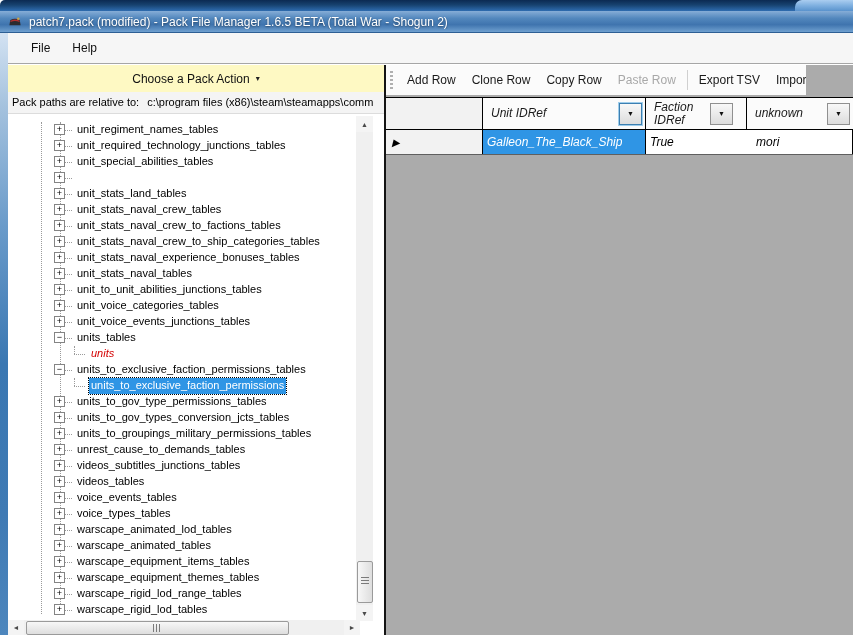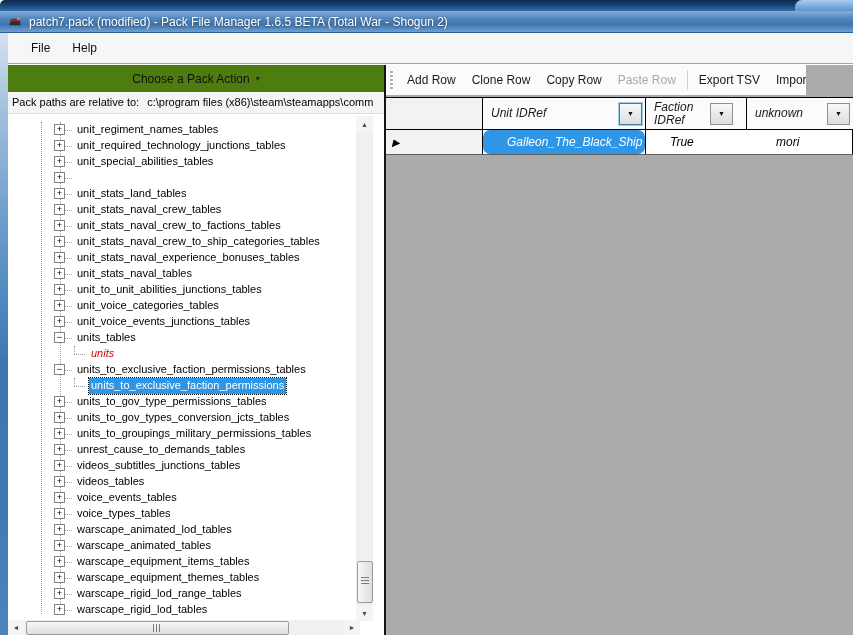--- a/index.html
+++ b/index.html
@@ -23,21 +23,21 @@
   #titlebar .app-ico{width:16px;height:15px;margin-right:6px;flex:0 0 auto;}
   #title-text{white-space:nowrap;overflow:hidden;}
   
   #left-border{position:absolute;left:0;top:33px;width:8px;height:602px;
     background:linear-gradient(180deg,#d3e2f2 0%,#a5c2de 12%,#6a9bca 32%,#3a77b2 55%,#3f7ab4 80%,#4d86bd 100%);}
   #menubar{position:absolute;left:8px;top:33px;width:845px;height:31px;
     background:#f6f6f6;border-bottom:1px solid #a6a6a6;
     display:flex;align-items:center;padding-left:12px;box-sizing:border-box;font-size:12px;color:#111;}
   .menu-item{padding:4px 11px;cursor:default;}
   
-  #action-header{position:absolute;left:8px;top:65px;width:376px;height:27px;background:#4d7c0f;
+  #action-header{position:absolute;left:8px;top:65px;width:376px;height:27px;background:#fef9c3;
     display:flex;align-items:center;justify-content:center;font-size:12px;color:#111;}
   #action-caret{font-size:8px;margin-left:6px;color:#222;}
   #path-row{position:absolute;left:8px;top:92px;width:448px;height:21px;line-height:21px;
     font-size:11px;color:#000;white-space:nowrap;overflow:hidden;background:#f4f4f4;padding-left:4px;box-sizing:border-box;}
   #path-row .pfx{margin-right:8px;}
   #tree-panel{position:absolute;left:8px;top:113px;width:376px;height:522px;background:#ffffff;
     border-top:1px solid #dcdcdc;box-sizing:border-box;overflow:hidden;}
   .guide{position:absolute;width:0;border-left:1px dotted #9a9a9a;}
   #guide-a{left:33px;top:8px;height:492px;}
   #guide-b{left:52px;top:8px;height:490px;}
@@ -87,21 +87,21 @@
   .g-row{display:flex;height:24px;background:#fff;border-bottom:1px solid #5f5f5f;}
   .gc{box-sizing:border-box;border-right:1px solid #000;display:flex;align-items:center;overflow:hidden;}
   .c0{width:97px;}.c1{width:163px;}.c2{width:101px;}.c3{width:106px;border-right:none;}
   .g-header .hlbl{font-size:12px;color:#1a1a1a;line-height:13px;padding-left:8px;flex:1 1 auto;}
   .dd-btn{width:21px;height:20px;margin-right:3px;flex:0 0 auto;border:1px solid #909090;
     background:linear-gradient(#f8f8f8,#dcdcdc);display:flex;align-items:center;justify-content:center;
     font-size:7px;color:#111;}
   .dd-btn.focused{border-color:#3c7fb1;box-shadow:0 0 0 1px #9ecdeb;}
   .rowhdr{background:#f2f2f2;}
   .row-ind{font-size:10px;color:#000;padding-left:6px;}
-  .cell{font-size:12px;color:#000;padding-left:24px;width:100%;height:100%;display:flex;align-items:center;border-radius:7px;}
+  .cell{font-size:12px;color:#000;padding-left:4px;width:100%;height:100%;display:flex;align-items:center;}
   .cell.sel{background:#2f95e5;color:#fff;}
 </style>
 </head>
 <body>
 
 <div id="top-strip"></div>
 <div id="top-strip-right"></div>
 
 <div id="titlebar">
   <svg class="app-ico" viewBox="0 0 16 16">

